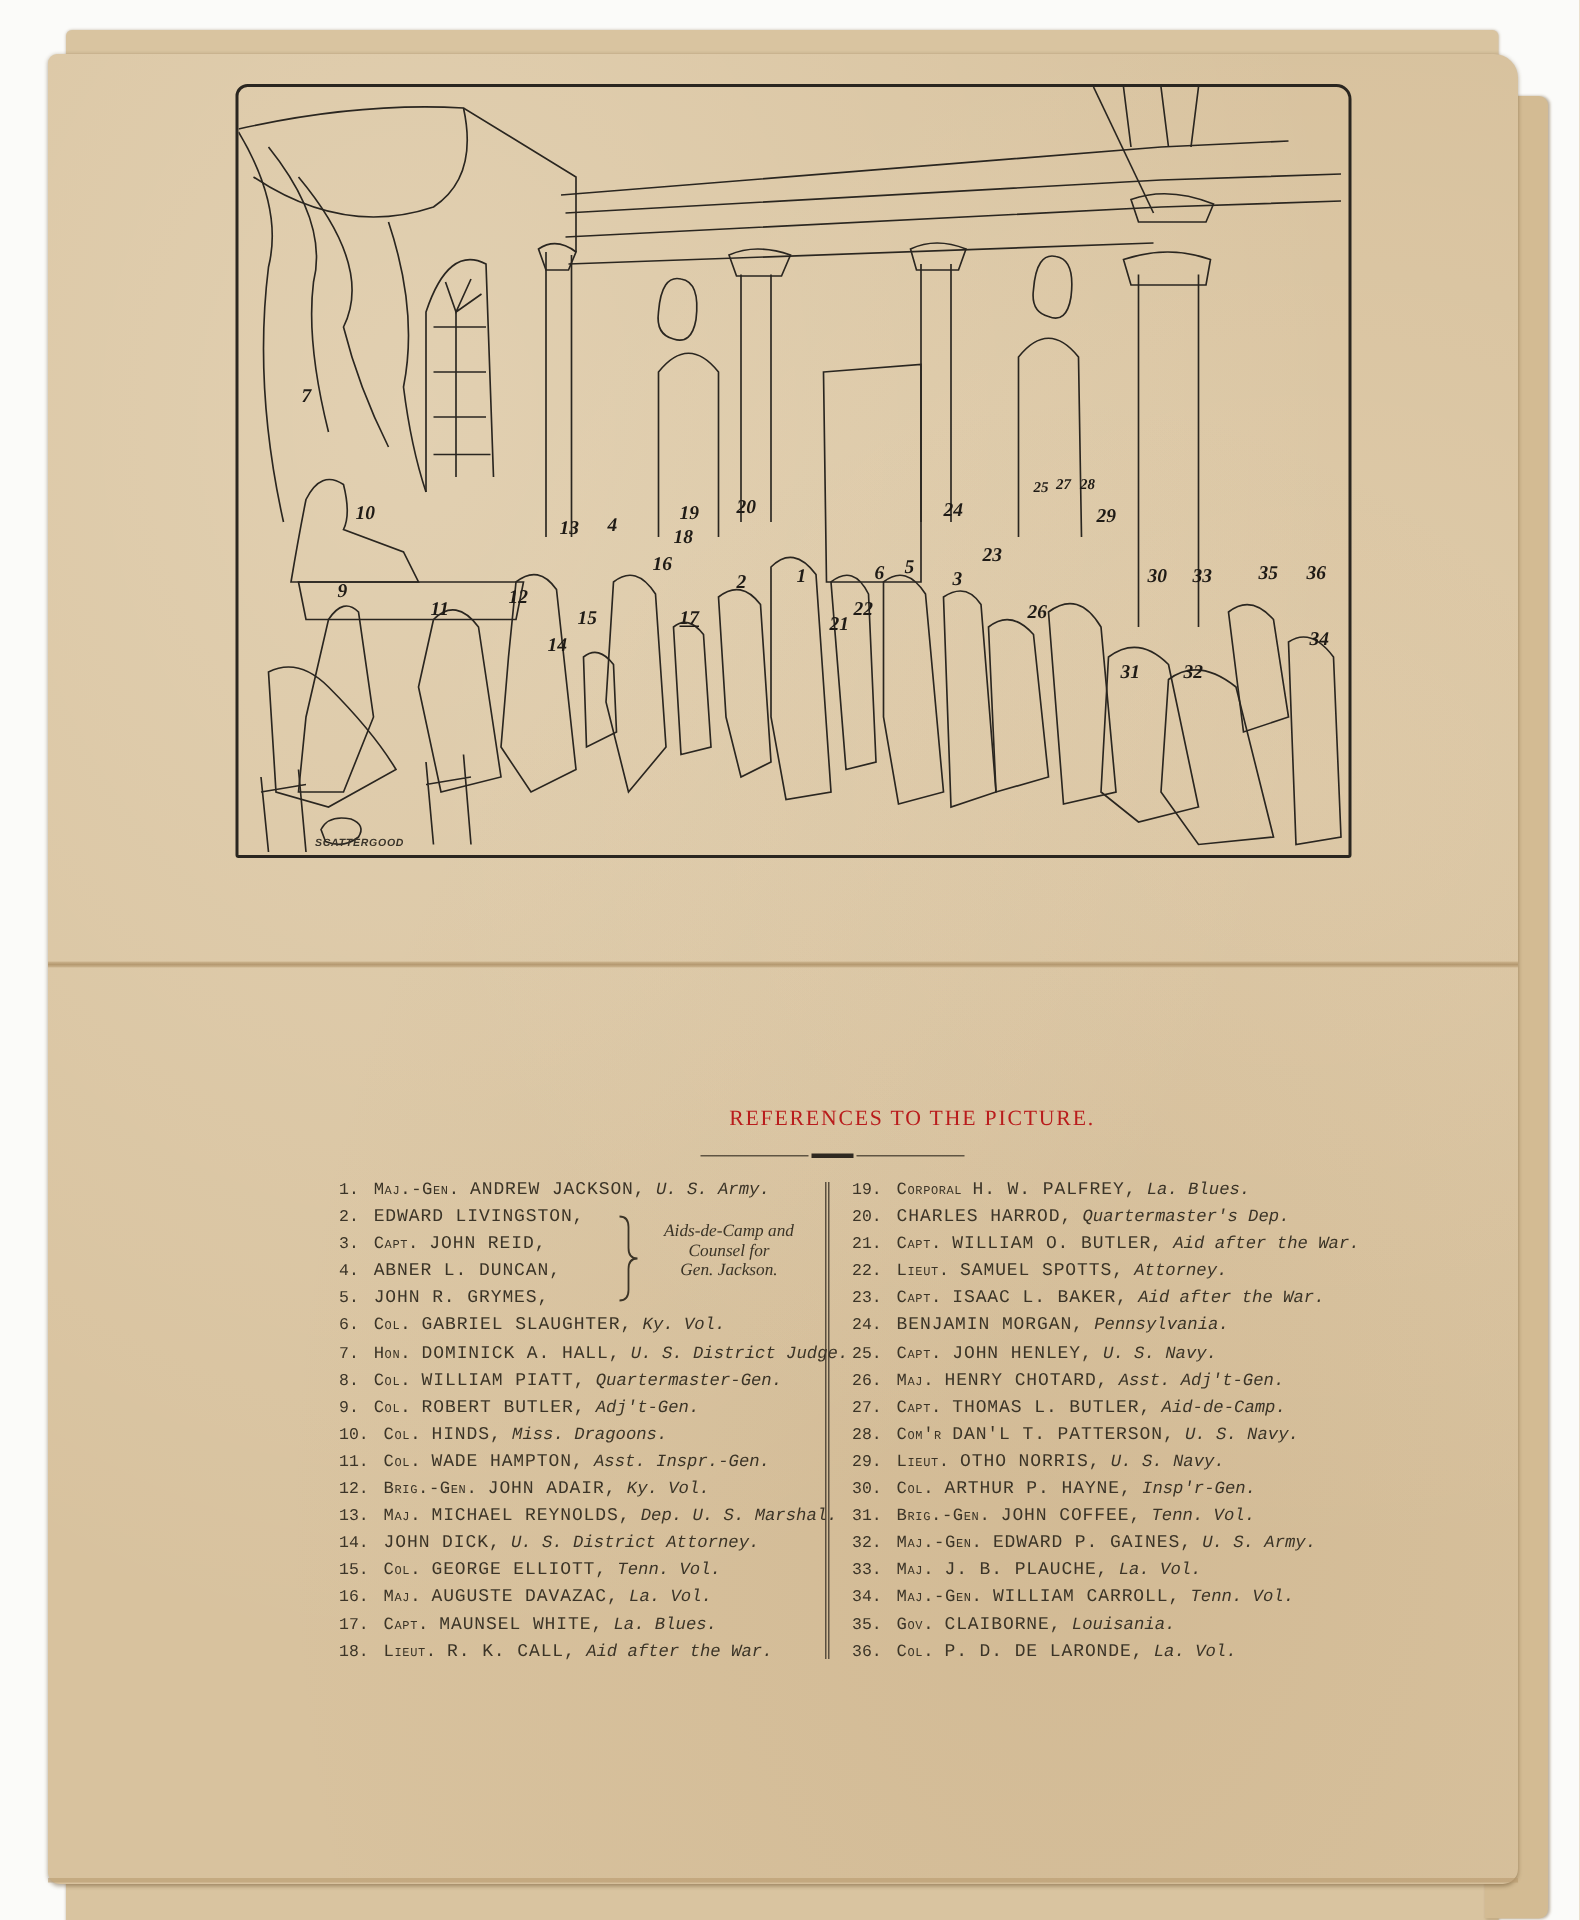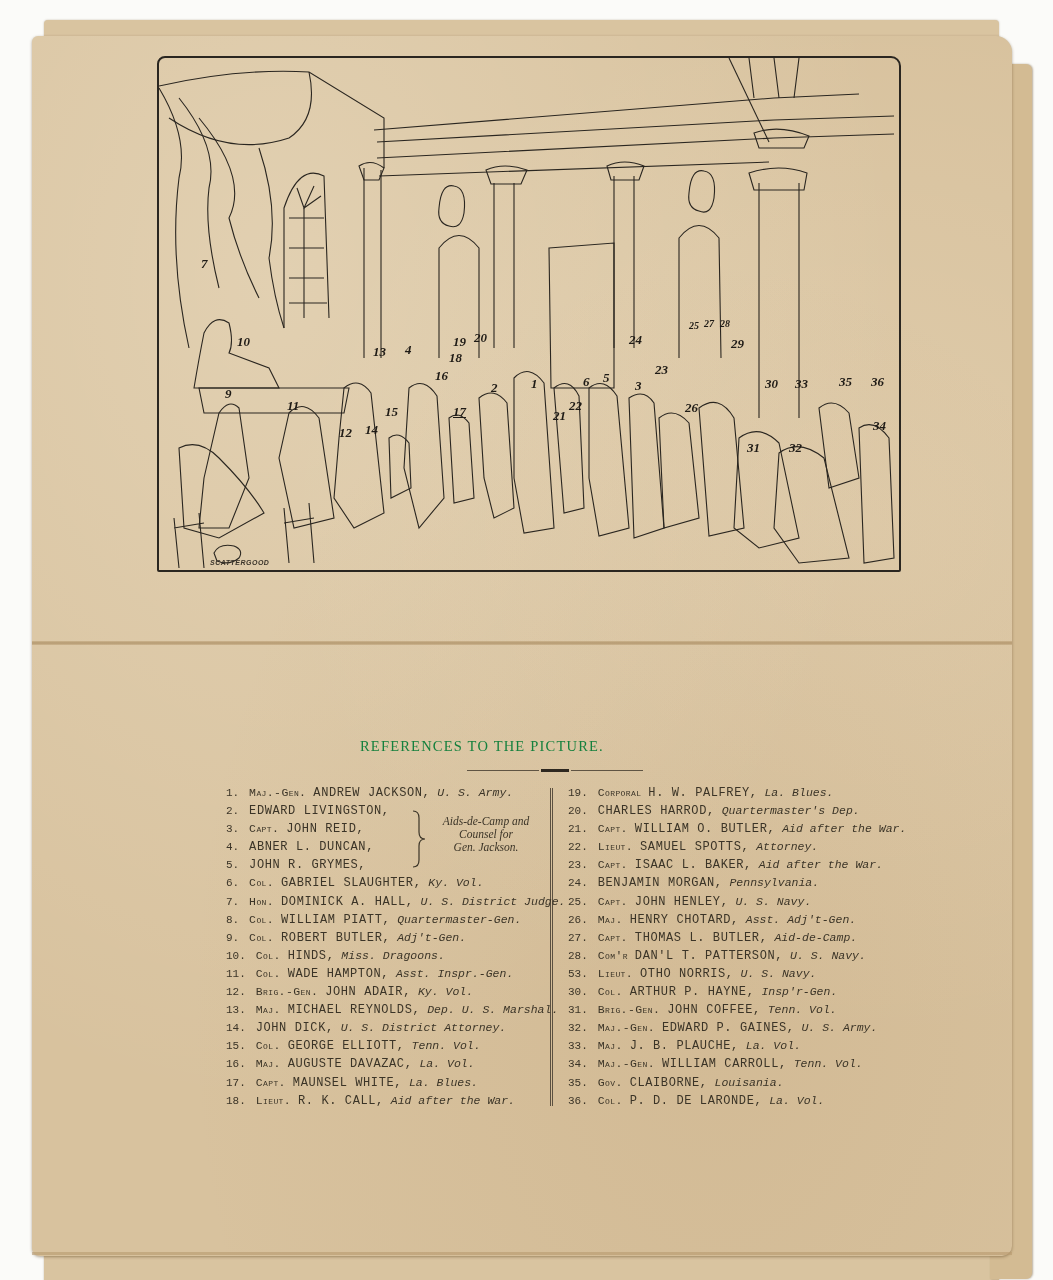--- a/index.html
+++ b/index.html
@@ -56,22 +56,22 @@
       font-family: "Liberation Serif", serif; font-size: 10.2px; line-height: 11px;
       letter-spacing: 0.05px;
     }
     .num-label {
       position: absolute; font-family: "Liberation Serif", serif; font-style: italic;
       font-weight: bold; font-size: 13px; color: #1f1b16;
     }
 
     
     .ref-title {
-      position: absolute; left: 360px; top: 738px; width: 370px; text-align: left;
-      font-size: 14.5px; letter-spacing: 1.2px; color: #15803d;
+      position: absolute; left: 360px; top: 738px; width: 370px; text-align: right;
+      font-size: 14.5px; letter-spacing: 1.2px; color: #b91c1c;
     }
     .title-rule { position: absolute; top: 770px; height: 1px; background: #5f5443; }
     .title-rule.center { height: 3px; top: 769px; background: #2e2820; }
     .col-divider {
       position: absolute; left: 550px; top: 788px; width: 2px; height: 318px;
       border-left: 1px solid #5b5040; border-right: 1px solid #5b5040; box-sizing: border-box;
       width: 3px;
     }
     .ref-col { position: absolute; top: 784px; }
     .ref-col.left { left: 226px; }
@@ -167,30 +167,30 @@
       <path d="M15 460 L20 510 M40 455 L45 510 M15 470 L45 465"></path>
       <path d="M125 450 L130 505 M150 445 L155 505 M125 465 L155 460"></path>
 
       <path d="M55 495 Q60 485 75 488 Q85 492 80 500 Q70 508 58 503 Z"></path>
     </g>
   </svg>
   <span class="num-label" style="left:42px;top:198px;">7</span>
   <span class="num-label" style="left:78px;top:276px;">10</span>
   <span class="num-label" style="left:66px;top:328px;">9</span>
   <span class="num-label" style="left:128px;top:340px;">11</span>
-  <span class="num-label" style="left:180px;top:332px;margin-top:35px;">12</span>
+  <span class="num-label" style="left:180px;top:332px;">12</span>
   <span class="num-label" style="left:214px;top:286px;">13</span>
   <span class="num-label" style="left:246px;top:284px;">4</span>
   <span class="num-label" style="left:206px;top:364px;">14</span>
   <span class="num-label" style="left:226px;top:346px;">15</span>
   <span class="num-label" style="left:276px;top:310px;">16</span>
   <span class="num-label" style="left:294px;top:346px;text-decoration:underline;">17</span>
   <span class="num-label" style="left:290px;top:292px;">18</span>
   <span class="num-label" style="left:294px;top:276px;">19</span>
-  <span class="num-label" style="left:315px;top:272px;text-align:right;">20</span>
+  <span class="num-label" style="left:332px;top:272px;text-align:right;">20</span>
   <span class="num-label" style="left:332px;top:322px;">2</span>
   <span class="num-label" style="left:372px;top:318px;">1</span>
   <span class="num-label" style="left:394px;top:350px;">21</span>
   <span class="num-label" style="left:410px;top:340px;">22</span>
   <span class="num-label" style="left:424px;top:316px;">6</span>
   <span class="num-label" style="left:444px;top:312px;">5</span>
   <span class="num-label" style="left:476px;top:320px;">3</span>
   <span class="num-label" style="left:496px;top:304px;">23</span>
   <span class="num-label" style="left:470px;top:274px;">24</span>
   <span class="num-label" style="left:530px;top:262px;font-size:10px;">25</span>
@@ -240,21 +240,21 @@
     <div class="ref-row"><span class="ref-num">19.</span> <span class="ref-rank">Corporal</span> <span class="ref-name">H. W. PALFREY,</span> <span class="ref-note">La. Blues.</span> </div>
     <div class="ref-row"><span class="ref-num">20.</span> <span class="ref-rank"></span> <span class="ref-name">CHARLES HARROD,</span> <span class="ref-note">Quartermaster's Dep.</span> </div>
     <div class="ref-row"><span class="ref-num">21.</span> <span class="ref-rank">Capt.</span> <span class="ref-name">WILLIAM O. BUTLER,</span> <span class="ref-note">Aid after the War.</span> </div>
     <div class="ref-row"><span class="ref-num">22.</span> <span class="ref-rank">Lieut.</span> <span class="ref-name">SAMUEL SPOTTS,</span> <span class="ref-note">Attorney.</span> </div>
     <div class="ref-row"><span class="ref-num">23.</span> <span class="ref-rank">Capt.</span> <span class="ref-name">ISAAC L. BAKER,</span> <span class="ref-note">Aid after the War.</span> </div>
     <div class="ref-row"><span class="ref-num">24.</span> <span class="ref-rank"></span> <span class="ref-name">BENJAMIN MORGAN,</span> <span class="ref-note">Pennsylvania.</span> </div>
     <div class="ref-row"><span class="ref-num">25.</span> <span class="ref-rank">Capt.</span> <span class="ref-name">JOHN HENLEY,</span> <span class="ref-note">U. S. Navy.</span> </div>
     <div class="ref-row"><span class="ref-num">26.</span> <span class="ref-rank">Maj.</span> <span class="ref-name">HENRY CHOTARD,</span> <span class="ref-note">Asst. Adj't-Gen.</span> </div>
     <div class="ref-row"><span class="ref-num">27.</span> <span class="ref-rank">Capt.</span> <span class="ref-name">THOMAS L. BUTLER,</span> <span class="ref-note">Aid-de-Camp.</span> </div>
     <div class="ref-row"><span class="ref-num">28.</span> <span class="ref-rank">Com'r</span> <span class="ref-name">DAN'L T. PATTERSON,</span> <span class="ref-note">U. S. Navy.</span> </div>
-    <div class="ref-row"><span class="ref-num">53.</span> <span class="ref-rank">Lieut.</span> <span class="ref-name">OTHO NORRIS,</span> <span class="ref-note">U. S. Navy.</span> </div>
+    <div class="ref-row"><span class="ref-num">29.</span> <span class="ref-rank">Lieut.</span> <span class="ref-name">OTHO NORRIS,</span> <span class="ref-note">U. S. Navy.</span> </div>
     <div class="ref-row"><span class="ref-num">30.</span> <span class="ref-rank">Col.</span> <span class="ref-name">ARTHUR P. HAYNE,</span> <span class="ref-note">Insp'r-Gen.</span> </div>
     <div class="ref-row"><span class="ref-num">31.</span> <span class="ref-rank">Brig.-Gen.</span> <span class="ref-name">JOHN COFFEE,</span> <span class="ref-note">Tenn. Vol.</span> </div>
     <div class="ref-row"><span class="ref-num">32.</span> <span class="ref-rank">Maj.-Gen.</span> <span class="ref-name">EDWARD P. GAINES,</span> <span class="ref-note">U. S. Army.</span> </div>
     <div class="ref-row"><span class="ref-num">33.</span> <span class="ref-rank">Maj.</span> <span class="ref-name">J. B. PLAUCHE,</span> <span class="ref-note">La. Vol.</span> </div>
     <div class="ref-row"><span class="ref-num">34.</span> <span class="ref-rank">Maj.-Gen.</span> <span class="ref-name">WILLIAM CARROLL,</span> <span class="ref-note">Tenn. Vol.</span> </div>
     <div class="ref-row"><span class="ref-num">35.</span> <span class="ref-rank">Gov.</span> <span class="ref-name">CLAIBORNE,</span> <span class="ref-note">Louisania.</span> </div>
     <div class="ref-row"><span class="ref-num">36.</span> <span class="ref-rank">Col.</span> <span class="ref-name">P. D. DE LARONDE,</span> <span class="ref-note">La. Vol.</span> </div>
   </div>
 
 <svg class="brace" viewBox="0 0 18 58">

